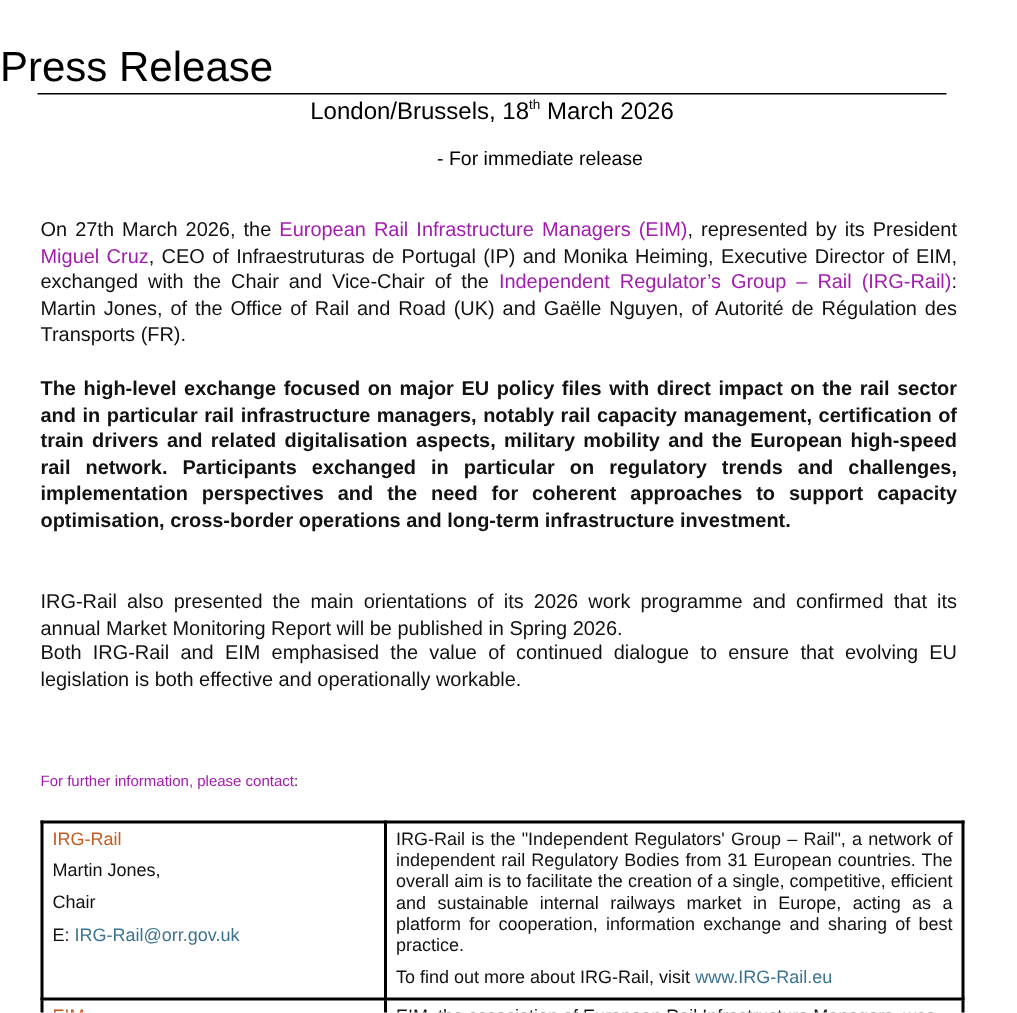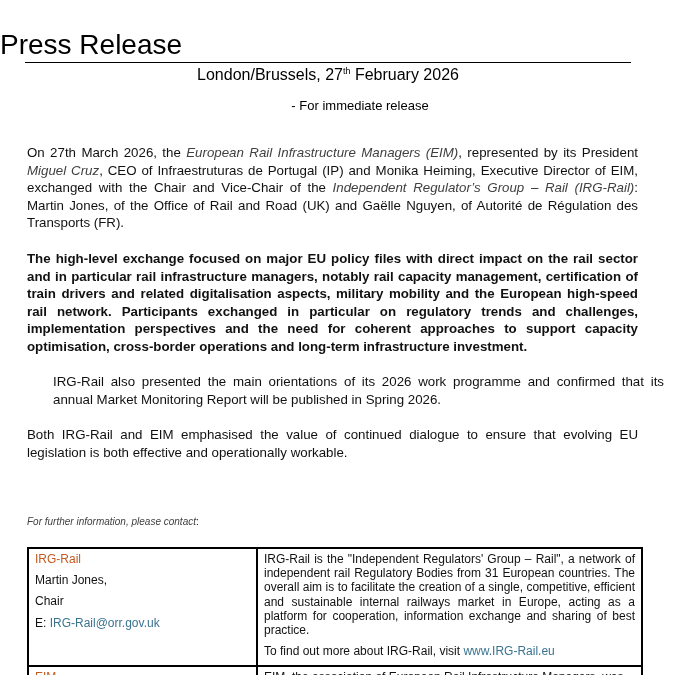--- a/index.html
+++ b/index.html
@@ -23,23 +23,23 @@
     .immediate {
       position: absolute; left: 0; width: 656px; top: 98px;
       text-align: center; font-size: 13px; line-height: 16px; color: #000; padding-left: 32px;
     }
     .para {
       position: absolute; left: 27px; width: 611px;
       font-size: 13.3px; line-height: 17.6px; text-align: justify; margin: 0;
     }
     .p1 { top: 144px; }
     .p2 { top: 250px; font-weight: bold; }
-    .p3 { top: 373px; margin-left: 26px; }
+    .p3 { top: 392px; }
     .p4 { top: 426px; }
-    .orange { color: #404040; font-style: italic; }
+    .orange { color: #a21caf; }
     .contact-heading {
       position: absolute; left: 27px; top: 514px; font-size: 10px; line-height: 16px;
     }
     .contact-heading .colon { color: #111; }
     table.contacts {
       position: absolute; left: 27px; top: 547px; width: 616px;
       border-collapse: collapse; font-size: 12px; line-height: 14.2px;
     }
     table.contacts td {
       border: 2px solid #000; vertical-align: top; padding: 3px 6px 0 6px;
@@ -51,21 +51,21 @@
     .desc { margin: 0 0 7px 0; }
     a.link { color: #3a7390; }
     tr.row1 td { height: 108px; }
     tr.row2 td { height: 30px; }
   </style>
 </head>
 <body>
 
 <div class="title">Press Release</div>
 <div class="rule"></div>
-<div class="dateline"><span>London/Brussels, 27</span><sup>th</sup><span> February 2026</span></div>
+<div class="dateline"><span>London/Brussels, 18</span><sup>th</sup><span> March 2026</span></div>
 <div class="immediate">- For immediate release</div>
 
 <p class="para p1"><span>On 27th March 2026, the </span><span class="orange">European Rail Infrastructure Managers (EIM)</span><span>, represented by its President </span><span class="orange">Miguel Cruz</span><span>, CEO of Infraestruturas de Portugal (IP) and Monika Heiming, Executive Director of EIM, exchanged with the Chair and Vice-Chair of the </span><span class="orange">Independent Regulator’s Group – Rail (IRG-Rail)</span><span>: Martin Jones, of the Office of Rail and Road (UK) and Gaëlle Nguyen, of  Autorité de Régulation des Transports (FR).</span></p>
 
 <p class="para p2">The high-level exchange focused on major EU policy files with direct impact on the rail sector and in particular rail infrastructure managers, notably rail capacity management, certification of train drivers and related digitalisation aspects, military mobility and the European high-speed rail network. Participants exchanged in particular on regulatory trends and challenges, implementation perspectives and the need for coherent approaches to support capacity optimisation, cross-border operations and long-term infrastructure investment.</p>
 <p class="para p3">IRG-Rail also presented the main orientations of its 2026 work programme and confirmed that its annual Market Monitoring Report will be published in Spring 2026.</p>
 <p class="para p4">Both IRG-Rail and EIM emphasised the value of continued dialogue to ensure that evolving EU legislation is both effective and operationally workable.</p>
 
 <div class="contact-heading"><span class="orange">For further information, please contact</span><span class="colon">:</span></div>
 

